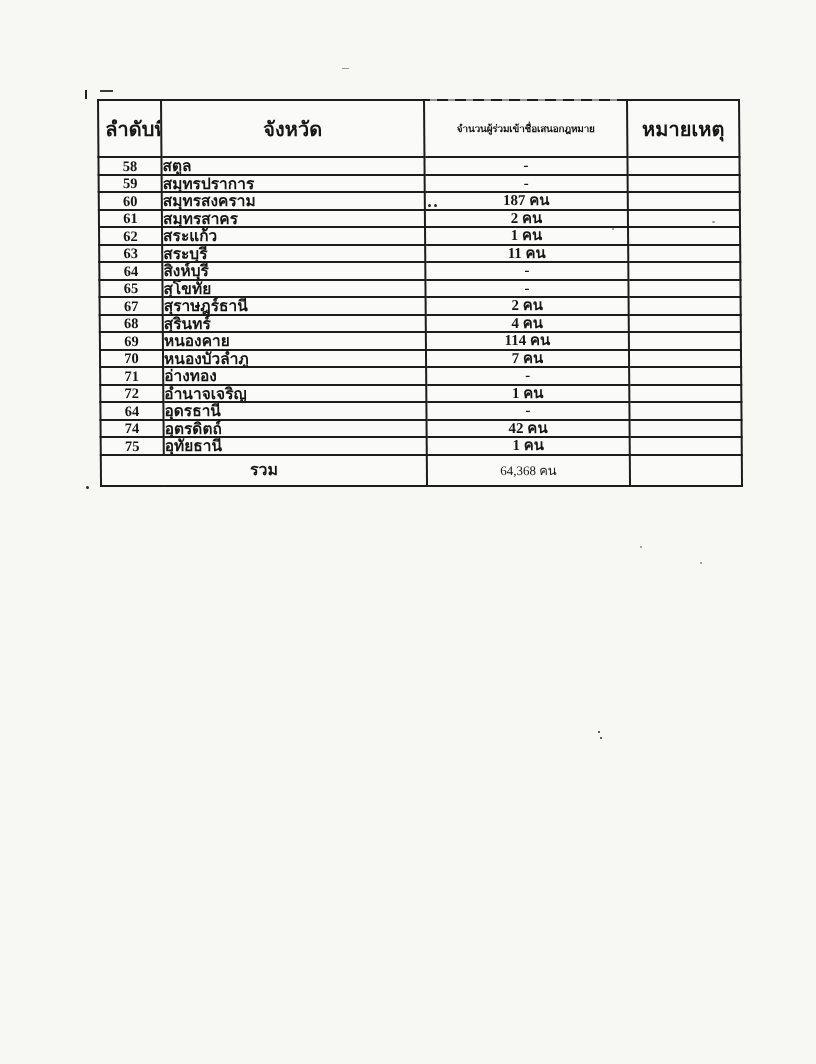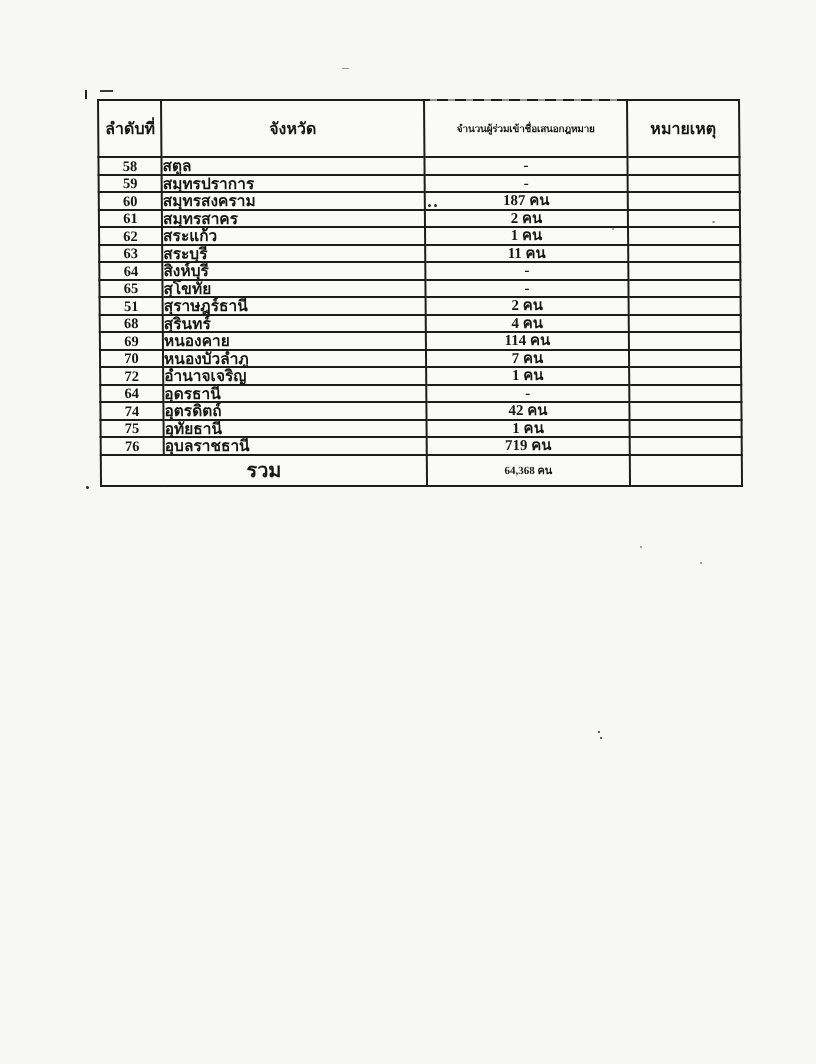--- a/index.html
+++ b/index.html
@@ -22,28 +22,28 @@
   .sig-table col.c3{width:203px;}
   .sig-table col.c4{width:112px;}
   .sig-table th,.sig-table td{
     border:2px solid #1d1d1d;
     padding:0 6px;overflow:hidden;white-space:nowrap;
     font-weight:600;font-size:15px;line-height:1;
   }
   .sig-table thead tr{height:57px;}
   .sig-table tbody tr{height:14px;}
   .sig-table tfoot tr{height:31px;}
-  .sig-table th{font-weight:700;font-size:16px;text-align:center;}
+  .sig-table th{font-weight:700;font-size:20px;text-align:center;}
   .sig-table th.hdr-count{font-size:10px;letter-spacing:-0.2px;padding:8px 2px;}
   td.cell-no{text-align:center;font-size:14.5px;}
   td.cell-province{text-align:left;padding-left:0;font-size:15.5px;}
   td.cell-count{text-align:center;}
   td.cell-remark{}
-  tfoot td.total-label{text-align:center;font-weight:700;font-size:20px;}
-  tfoot td.total-count{text-align:center;font-weight:700;font-size:11px;}
+  tfoot td.total-label{text-align:center;font-weight:700;font-size:16px;}
+  tfoot td.total-count{text-align:center;font-weight:400;font-size:13px;}
   
   .border-fade{
     position:absolute;left:430px;top:99px;width:190px;height:2px;
     background:repeating-linear-gradient(90deg,rgba(247,247,244,.55) 0 7px,transparent 7px 18px);
     pointer-events:none;
   }
   
   .speck{position:absolute;background:#2a2a2a;border-radius:50%;}
   .speck.light{background:#8f8f8a;}
   .tick-v{position:absolute;width:2px;height:9px;background:#222;}
@@ -112,21 +112,21 @@
           <td class="cell-count">-</td>
           <td class="cell-remark"></td>
         </tr>
         <tr>
           <td class="cell-no">65</td>
           <td class="cell-province">สุโขทัย</td>
           <td class="cell-count">-</td>
           <td class="cell-remark"></td>
         </tr>
         <tr>
-          <td class="cell-no">51</td>
+          <td class="cell-no">67</td>
           <td class="cell-province">สุราษฎร์ธานี</td>
           <td class="cell-count">2 คน</td>
           <td class="cell-remark"></td>
         </tr>
         <tr>
           <td class="cell-no">68</td>
           <td class="cell-province">สุรินทร์</td>
           <td class="cell-count">4 คน</td>
           <td class="cell-remark"></td>
         </tr>
@@ -136,20 +136,26 @@
           <td class="cell-count">114 คน</td>
           <td class="cell-remark"></td>
         </tr>
         <tr>
           <td class="cell-no">70</td>
           <td class="cell-province">หนองบัวลำภู</td>
           <td class="cell-count">7 คน</td>
           <td class="cell-remark"></td>
         </tr>
         <tr>
+          <td class="cell-no">71</td>
+          <td class="cell-province">อ่างทอง</td>
+          <td class="cell-count">-</td>
+          <td class="cell-remark"></td>
+        </tr>
+        <tr>
           <td class="cell-no">72</td>
           <td class="cell-province">อำนาจเจริญ</td>
           <td class="cell-count">1 คน</td>
           <td class="cell-remark"></td>
         </tr>
         <tr>
           <td class="cell-no">64</td>
           <td class="cell-province">อุดรธานี</td>
           <td class="cell-count">-</td>
           <td class="cell-remark"></td>
@@ -157,26 +163,20 @@
         <tr>
           <td class="cell-no">74</td>
           <td class="cell-province">อุตรดิตถ์</td>
           <td class="cell-count">42 คน</td>
           <td class="cell-remark"></td>
         </tr>
         <tr>
           <td class="cell-no">75</td>
           <td class="cell-province">อุทัยธานี</td>
           <td class="cell-count">1 คน</td>
-          <td class="cell-remark"></td>
-        </tr>
-        <tr>
-          <td class="cell-no">76</td>
-          <td class="cell-province">อุบลราชธานี</td>
-          <td class="cell-count">719 คน</td>
           <td class="cell-remark"></td>
         </tr>
       </tbody>
     <tfoot>
       <tr>
         <td class="total-label" colspan="2">รวม</td>
         <td class="total-count">64,368 คน</td>
         <td class="cell-remark"></td>
       </tr>
     </tfoot>

